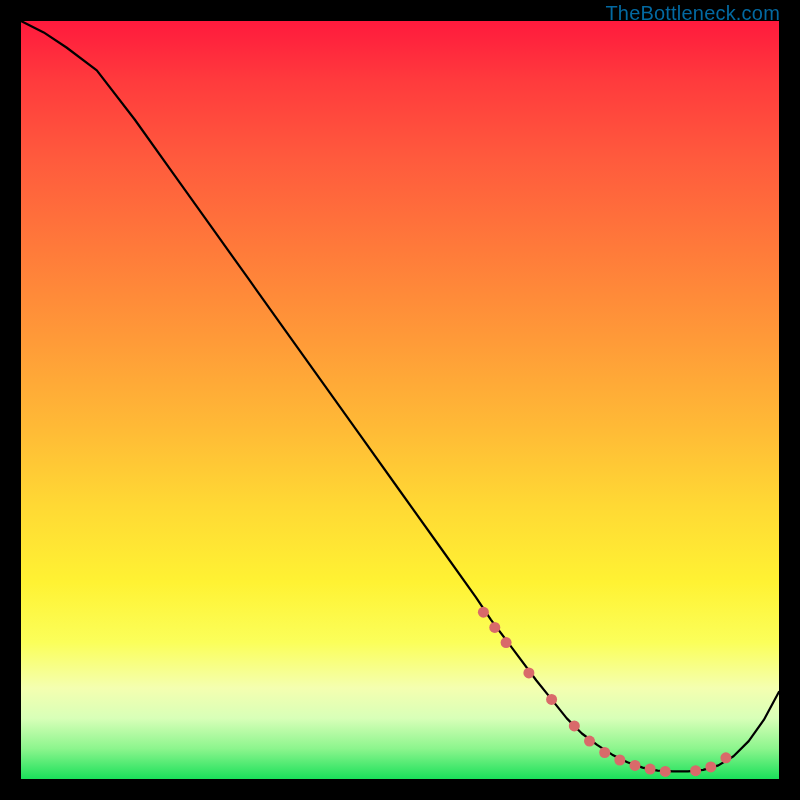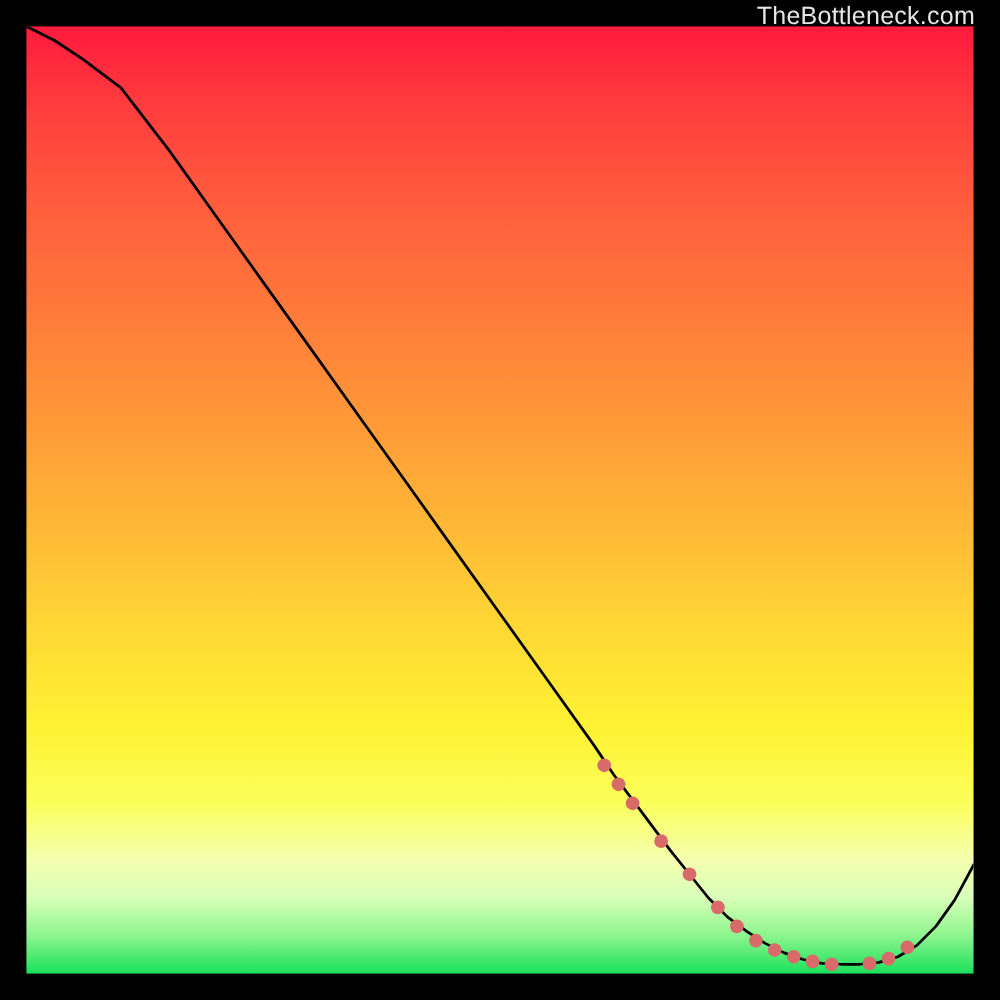--- a/index.html
+++ b/index.html
@@ -45,21 +45,21 @@
       #f4ffb0 88%,
       #d8ffb8 92%,
       #8cf58d 96%,
       #1ae05a 100%
     );
   }
   .watermark {
     position: absolute;
     top: 2px;
     right: 20px;
-    color: #e5e5e5;
+    color: #0369a1;
     font-size: 20px;
     font-weight: 500;
     letter-spacing: 0.2px;
   }
   svg.curve {
     position: absolute;
     inset: 0;
   }
 </style>
 </head>

